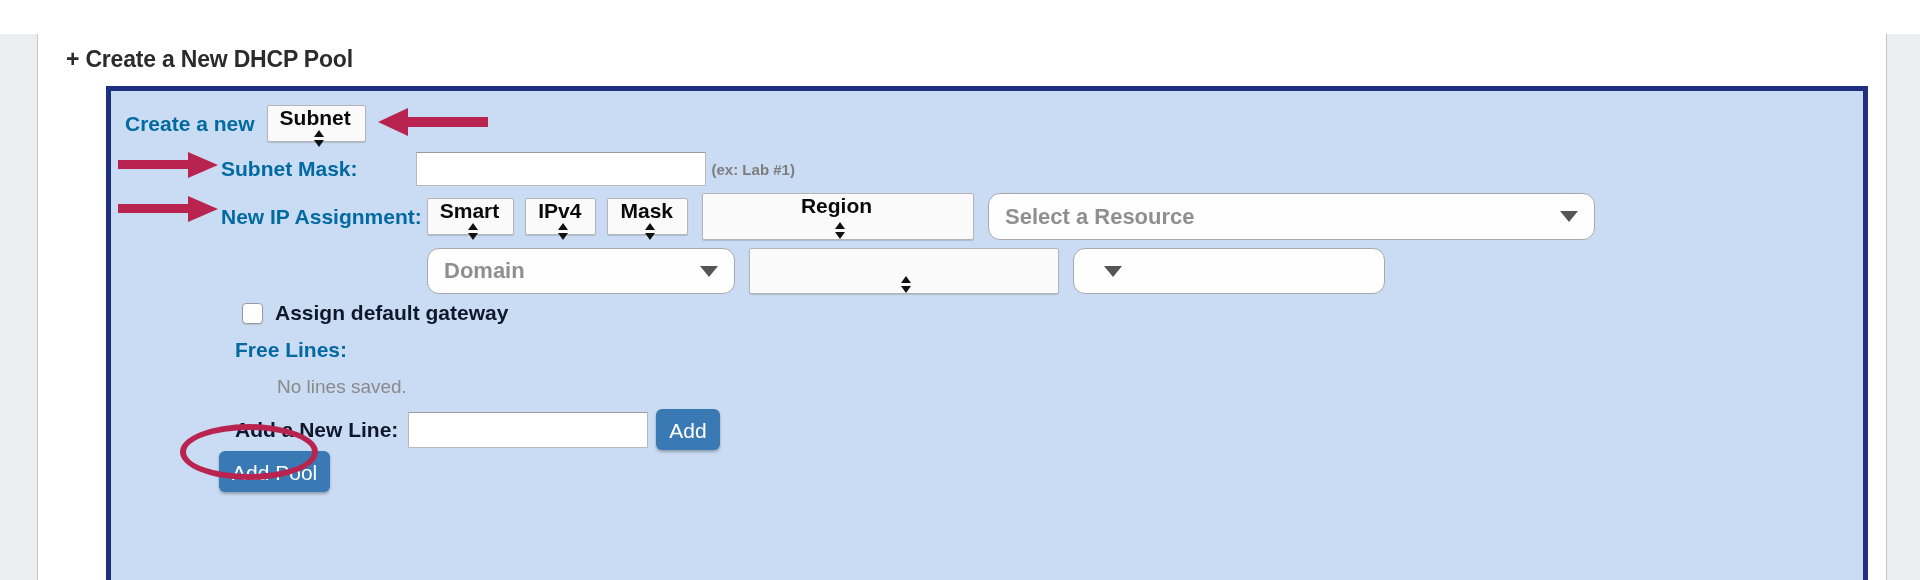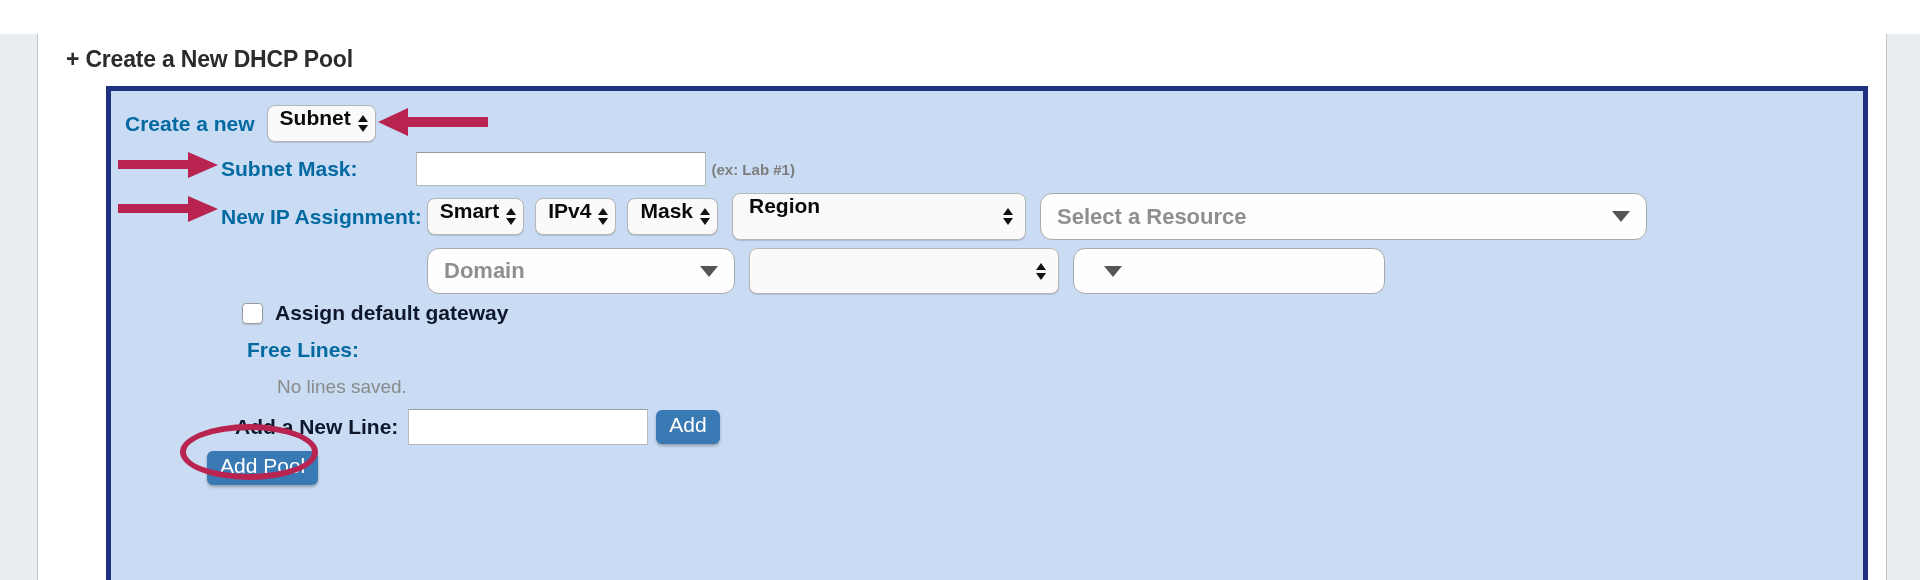--- a/index.html
+++ b/index.html
@@ -54,30 +54,31 @@
   .hint {
     font-size: 15px; font-weight: bold; color: #7d7d7d;
     white-space: nowrap;
   }
   .muted {
     font-size: 19px; color: #8a8a8a; white-space: nowrap;
   }
 
   
   .pop {
-    display: inline-flex; justify-content: space-between;
+    display: inline-flex; align-items: center; justify-content: space-between;
     background: #fafafa;
     border: 1px solid #b6b6b6;
-    border-radius: 8px;
+    border-radius: 2px;
     box-shadow: 0 1px 1px rgba(0,0,0,0.14);
     padding: 0 7px 0 12px;
     height: 37px;
     font-size: 21px; font-weight: bold; color: #0a0a0a;
     white-space: nowrap;
     cursor: pointer;
+    flex-direction: column;
   }
   .pop .txt { padding-right: 7px; }
   .updown {
     display: inline-flex; flex-direction: column; align-items: center;
     justify-content: center; line-height: 0; gap: 3px;
   }
   .updown i { display:block; width: 0; height: 0; border-left: 5px solid transparent;
               border-right: 5px solid transparent; }
   .updown i.up   { border-bottom: 7px solid #111; }
   .updown i.down { border-top: 7px solid #111; }
@@ -125,21 +126,21 @@
   }
 
   
   .btn-blue {
     background: #3a7ab4;
     color: #ffffff;
     border: none;
     border-radius: 6px;
     font-family: "Liberation Sans", sans-serif;
     font-size: 21px;
-    padding: 4px 13px 9px;
+    padding: 11px 13px 9px;
     cursor: pointer;
     box-shadow: 0 2px 3px rgba(0,0,0,0.28);
     line-height: 1;
   }
 
   
   .arrow { position: absolute; pointer-events: none; }
 
   .ellipse {
     position: absolute;
@@ -197,21 +198,21 @@
       </span>
 
       <span class="pop" style="margin-left:11px;">
         <span class="txt">Mask</span>
         <span class="updown">
             <i class="up"></i>
             <i class="down"></i>
           </span>
       </span>
 
-      <span class="pop wide" style="margin-left:14px; width:294px; height:47px;">
+      <span class="pop wide" style="margin-left:14px; width:272px; height:47px;">
         <span class="txt">Region</span>
         <span class="updown">
             <i class="up"></i>
             <i class="down"></i>
           </span>
       </span>
 
       <span class="combo" style="margin-left:14px; width:607px; height:47px;">
         <span>Select a Resource</span>
         <span class="tri"></span>
@@ -235,35 +236,35 @@
       <span class="combo" style="margin-left:14px; width:312px; height:46px;">
         <span class="tri"></span>
       </span>
     </div>
 
     <div class="row" style="left:131px; top:210px;">
       <span class="cbox"></span>
       <span class="lbl-norm" style="margin-left:12px;">Assign default gateway</span>
     </div>
 
-    <div class="row" style="left:136px; top:247px;">
+    <div class="row" style="left:124px; top:247px;">
       <span class="lbl-bold">Free Lines:</span>
     </div>
 
     <div class="row" style="left:166px; top:285px;">
       <span class="muted">No lines saved.</span>
     </div>
 
     <div class="row" style="left:124px; top:318px;">
       <span class="lbl-norm">Add a New Line:</span>
       <input class="tinput" style="width: 240px; height: 36px; margin-left: 10px;" type="text" value="">
       <button class="btn-blue" style="margin-left:8px;">Add</button>
     </div>
 
-    <div class="row" style="left:96px; top:360px;">
+    <div class="row" style="left:108px; top:360px;">
       <button class="btn-blue">Add Pool</button>
     </div>
 
   </div>
 
   <svg class="arrow" style="left:378px; top:72px;" width="110" height="32" viewBox="0 0 110 32">
     <polygon points="0,16 30,2 30,30" fill="#b8244f"></polygon>
     <rect x="28" y="11" width="82" height="10" fill="#b8244f"></rect>
   </svg>
 

